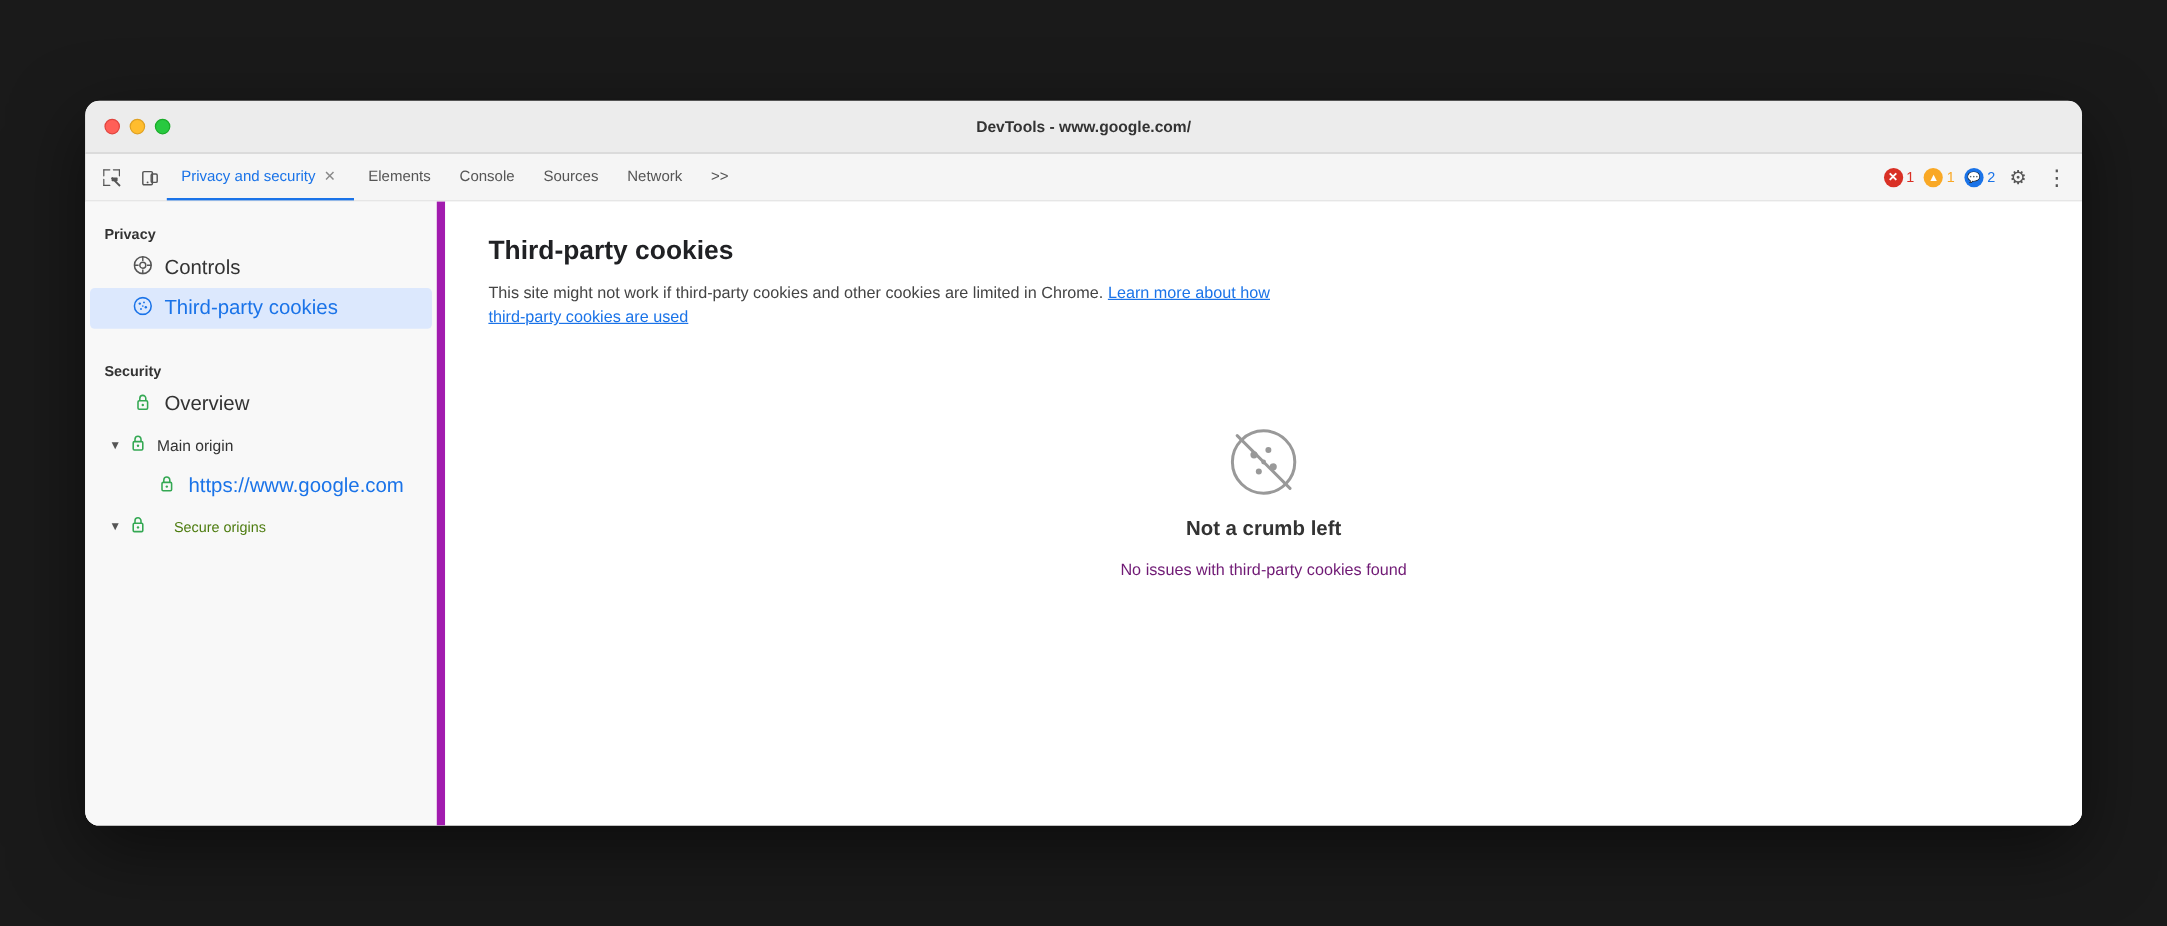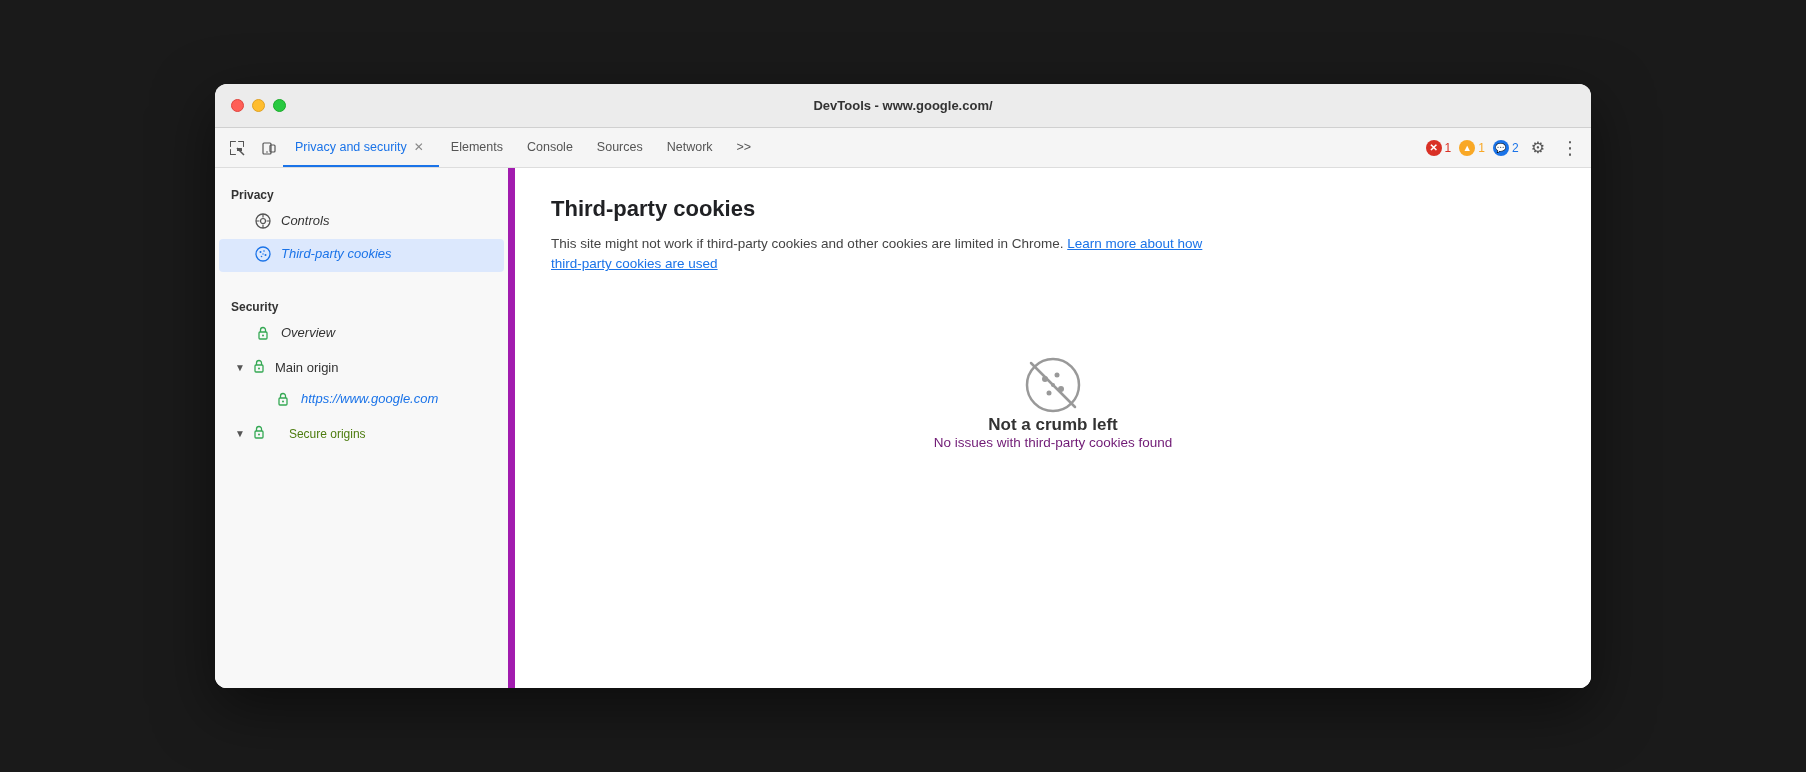--- a/index.html
+++ b/index.html
@@ -5,21 +5,21 @@
     * { box-sizing: border-box; margin: 0; padding: 0; }
     body {
       background: #1a1a1a;
       display: flex;
       align-items: center;
       justify-content: center;
       min-height: 100vh;
       font-family: -apple-system, BlinkMacSystemFont, 'Segoe UI', sans-serif;
     }
     .window {
-      width: 1376px;
+      width: 1664px;
       background: #f0f0f0;
       border-radius: 12px;
       overflow: hidden;
       box-shadow: 0 20px 60px rgba(0,0,0,0.5);
     }
     
     .titlebar {
       background: #ececec;
       height: 44px;
       display: flex;
@@ -164,29 +164,28 @@
       padding: 12px 0;
     }
     .sidebar-section-label {
       font-size: 12px;
       font-weight: 600;
       color: #333;
       padding: 8px 16px 4px 16px;
     }
     .sidebar-item {
       display: flex;
-      align-items: flex-start;
+      align-items: center;
       padding: 7px 16px 7px 36px;
       gap: 10px;
-      font-size: 13px;
+      font-size: 17px;
       color: #333;
       cursor: pointer;
       border-radius: 4px;
       margin: 0 4px;
-      font-style: italic;
     }
     .sidebar-item.active {
       background: #dce8fd;
       color: #1a73e8;
       font-weight: 500;
     }
     .sidebar-item-icon {
       font-size: 15px;
       color: #555;
       flex-shrink: 0;
@@ -240,21 +239,21 @@
       color: #1a73e8;
       text-decoration: underline;
       cursor: pointer;
     }
     .empty-state {
       display: flex;
       flex-direction: column;
       align-items: center;
       justify-content: center;
       margin-top: 80px;
-      gap: 0;
+      gap: 16px;
     }
     .empty-title {
       font-size: 17px;
       font-weight: 600;
       color: #333;
     }
     .empty-subtitle {
       font-size: 13.5px;
       color: #701a75;
     }

